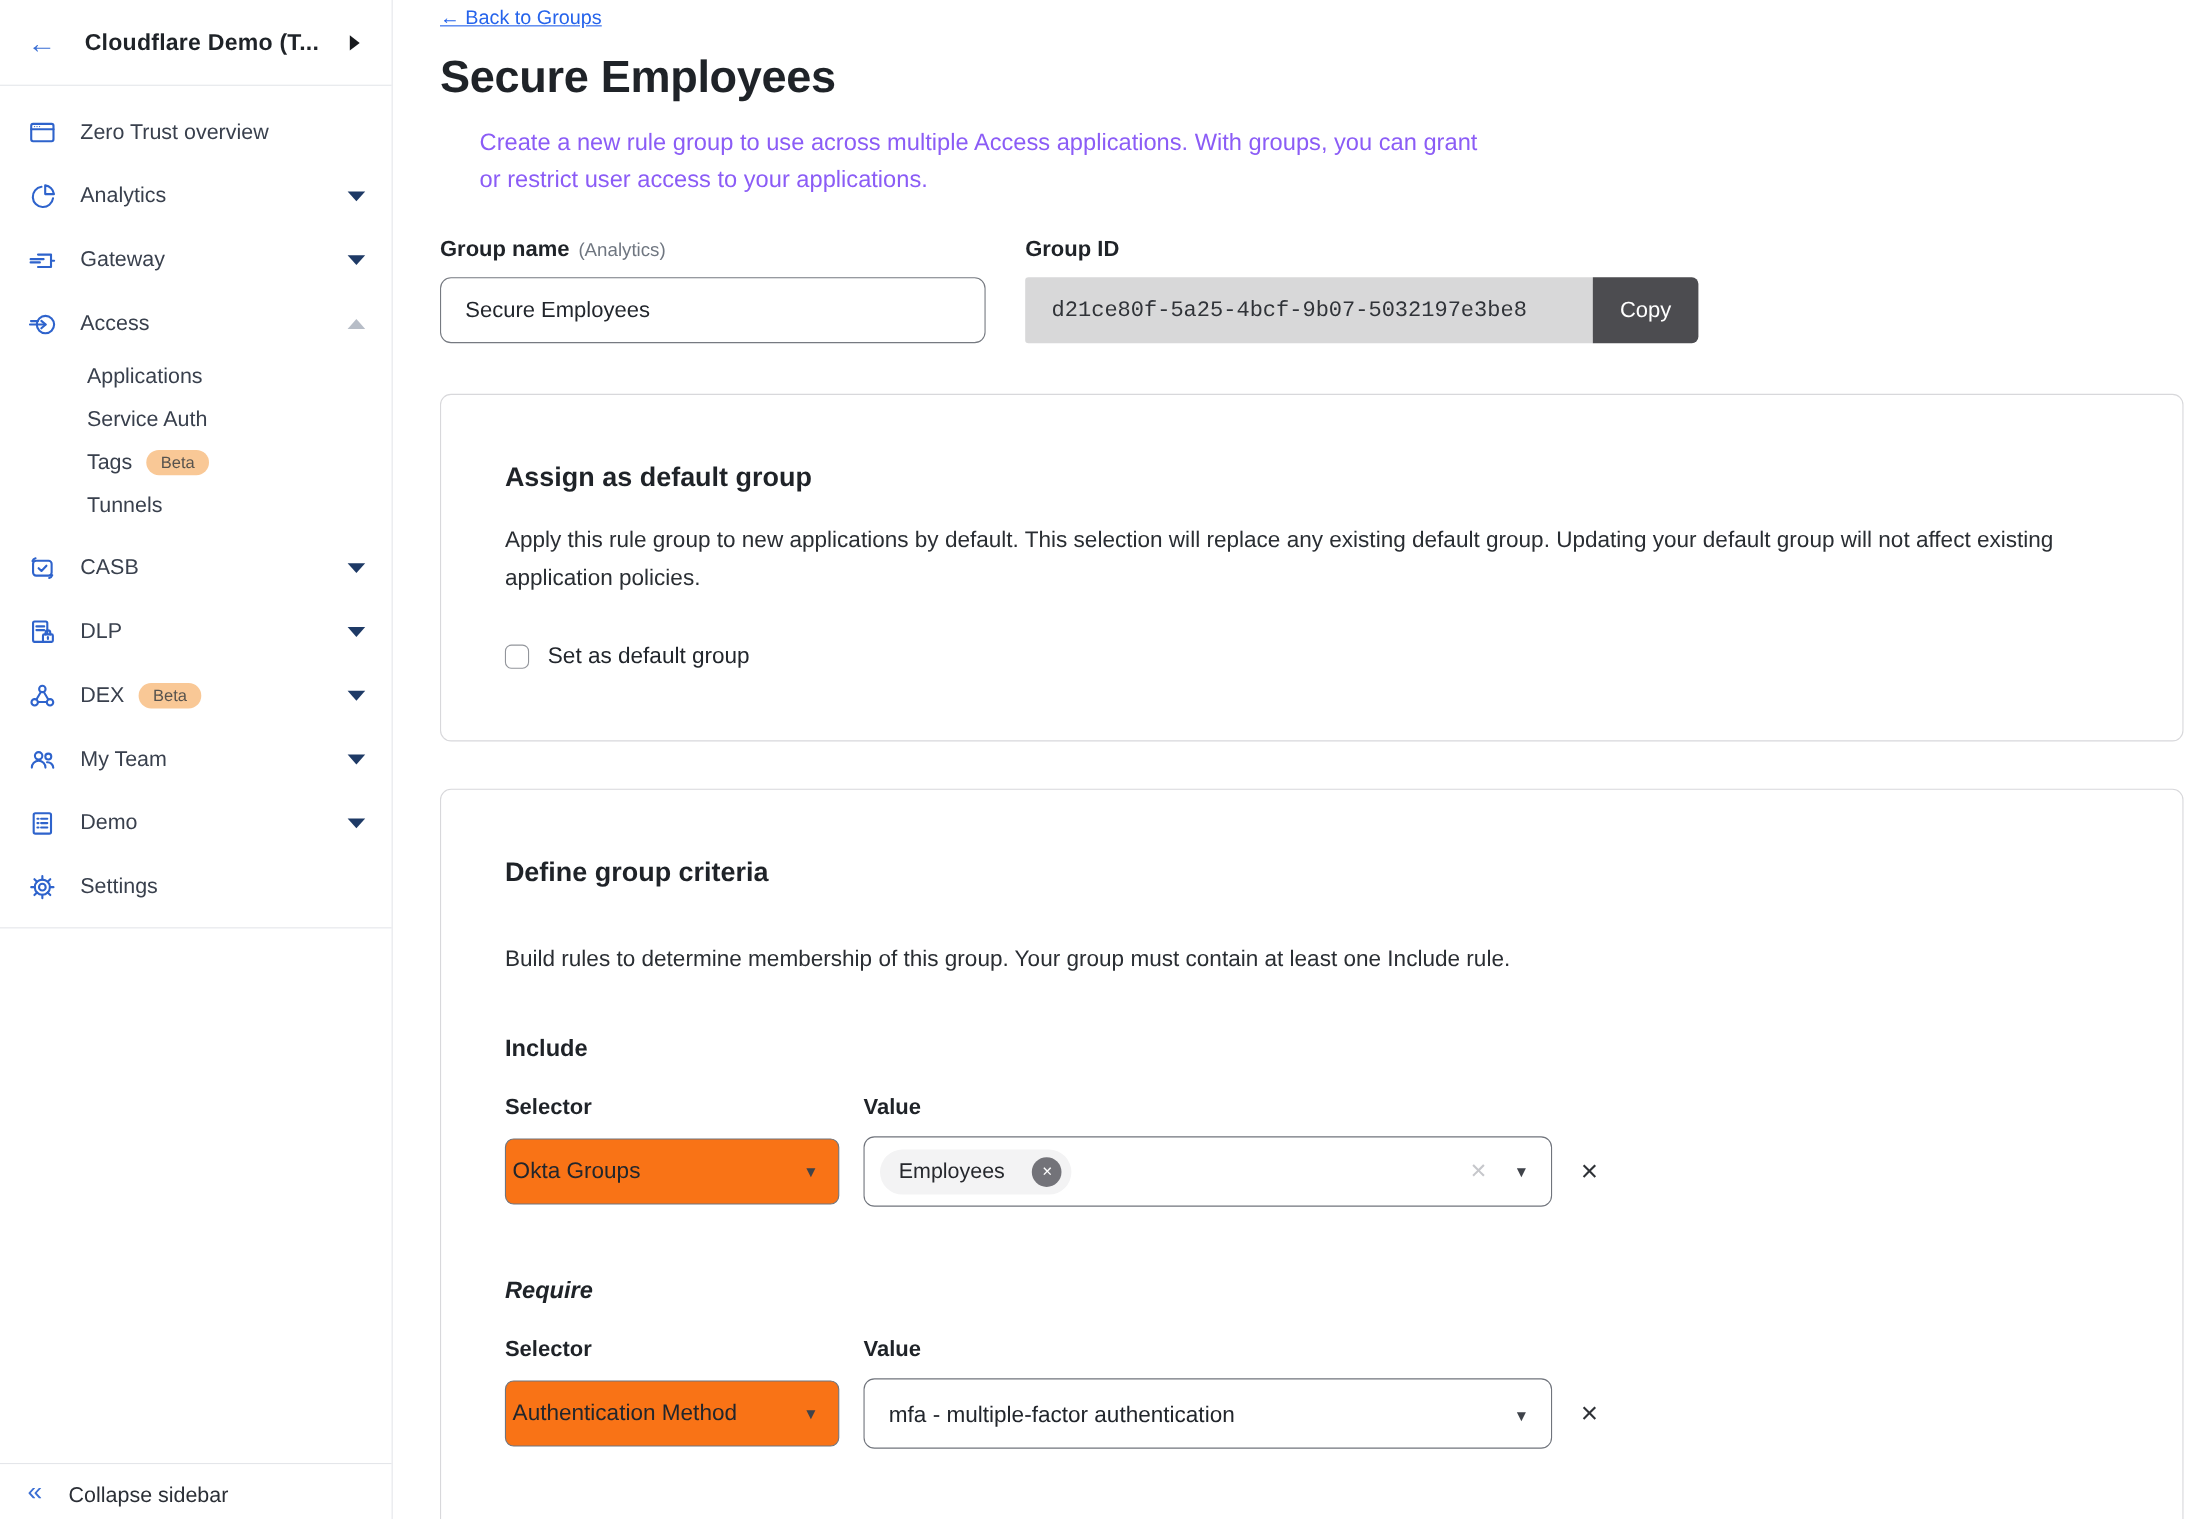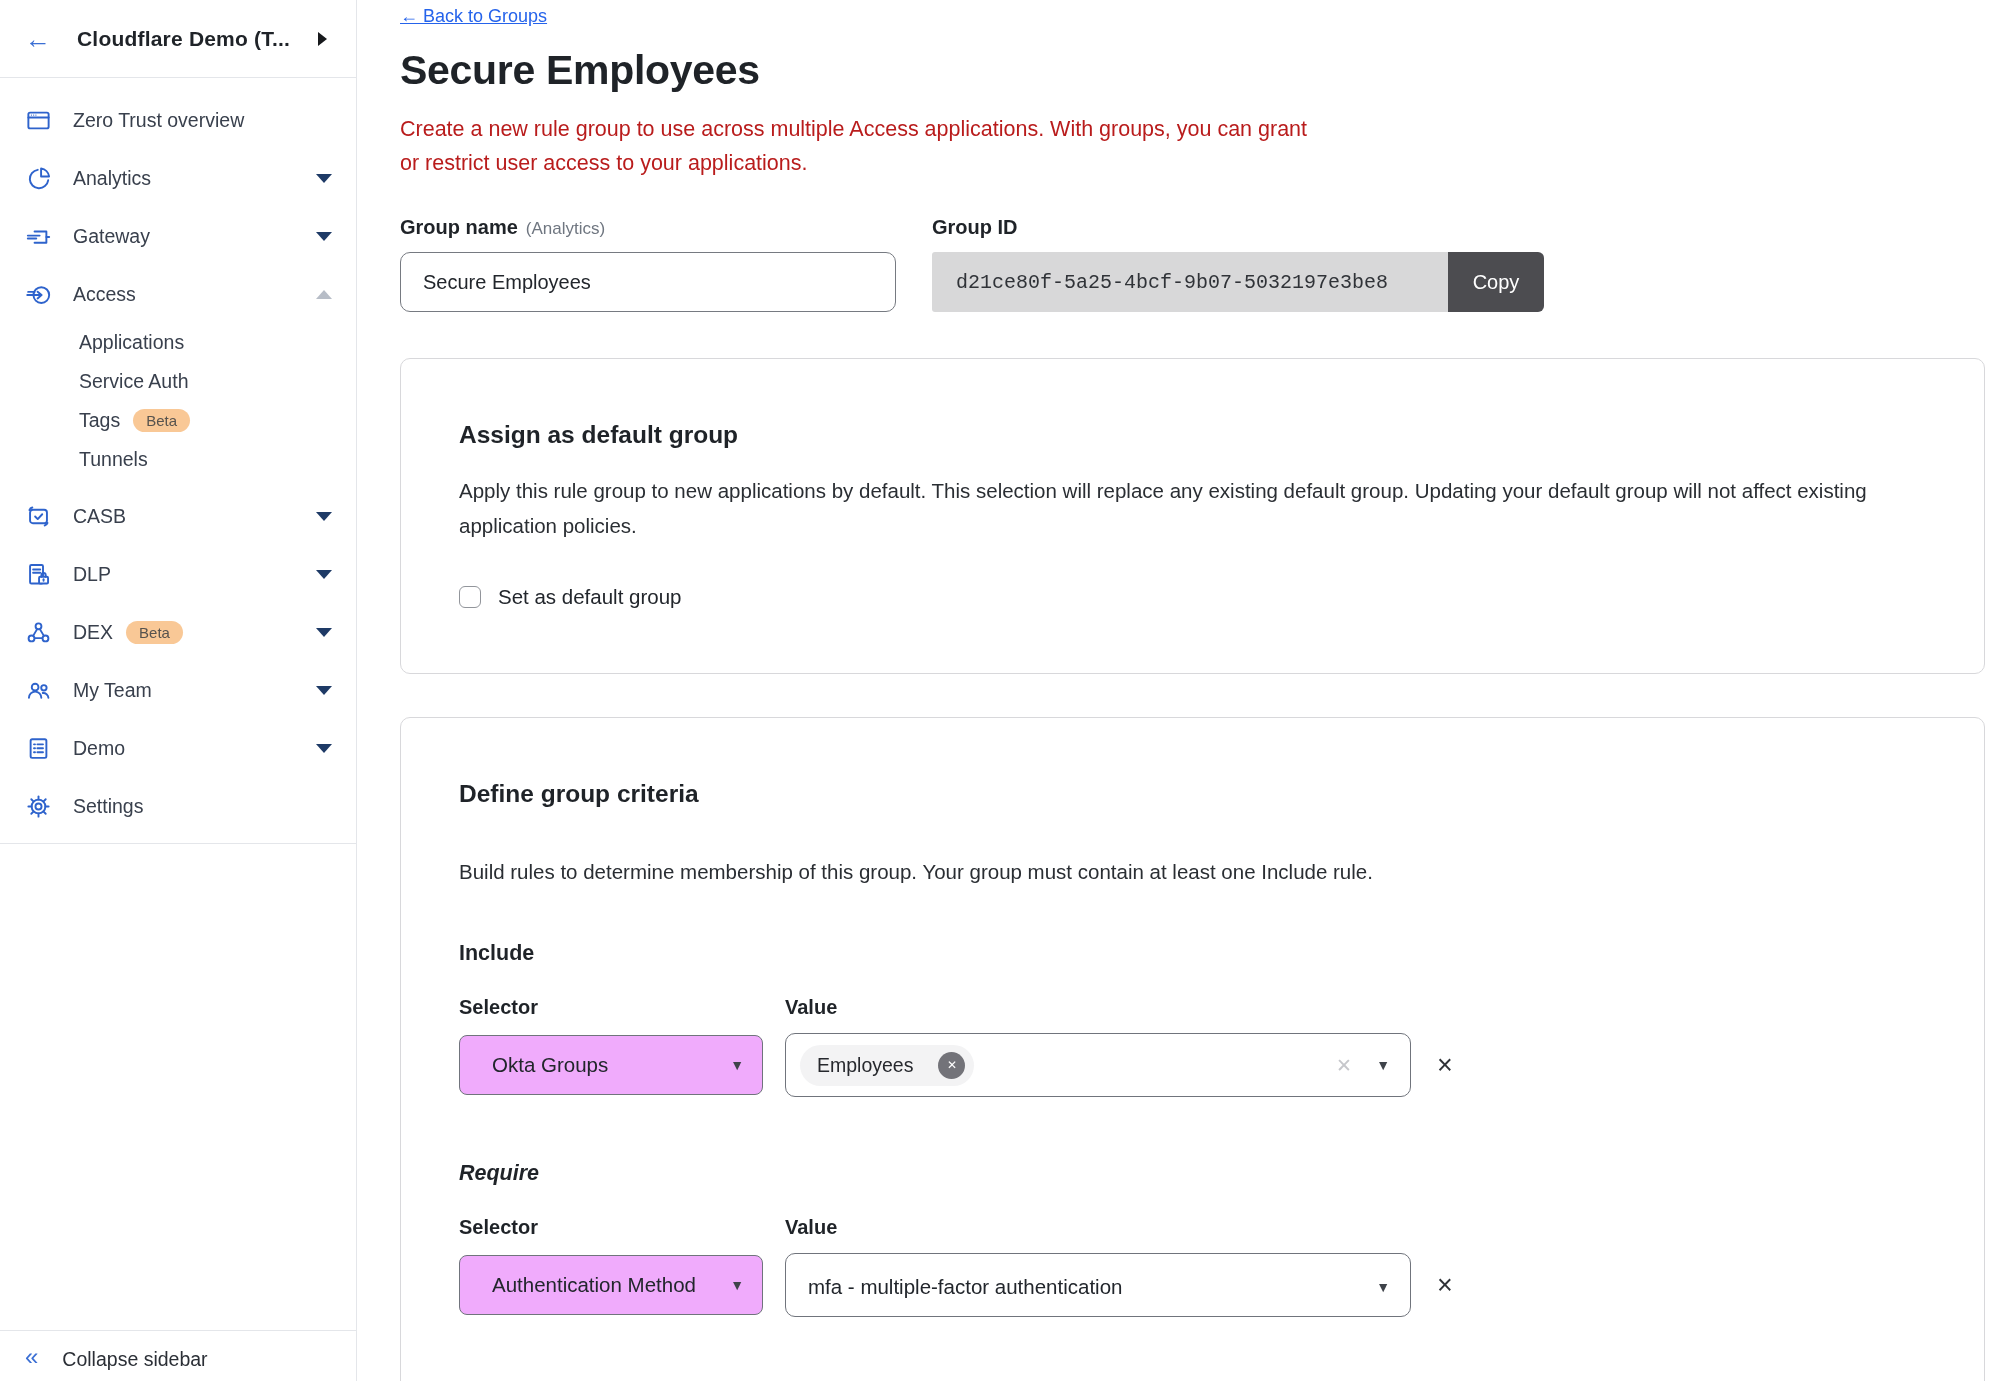--- a/index.html
+++ b/index.html
@@ -41,21 +41,21 @@
                border-top:1px solid #e4e6ea; display:flex; align-items:flex-start;
                padding:14px 0 0 25px; cursor:pointer; }
   .collapse-icn { color:#3b6fd4; font-size:24px; line-height:1; margin-right:24px; }
   .collapse-lbl { font-size:19.5px; color:#2b2f36; padding-top:3px; }
 
   
   .main { position:absolute; left:400px; top:0; width:1585px; }
   .back-link { display:inline-block; margin-top:6px; font-size:18px; color:#2563eb;
                text-decoration:underline; cursor:pointer; }
   h1 { margin-top:20px; font-size:41px; font-weight:bold; color:#1f2328; letter-spacing:-.3px; }
-  .intro { margin-top:18px; font-size:21.5px; line-height:34px; color:#b91c1c; }
+  .intro { margin-top:18px; font-size:21.5px; line-height:34px; color:#8b5cf6;margin-left:36px; }
 
   .form-row { margin-top:36px; display:flex; }
   .field-label { font-size:20px; font-weight:bold; color:#1f2328; }
   .req { font-size:17px; font-weight:normal; color:#6f7680; margin-left:8px; }
   .name-input { display:block; margin-top:13px; width:496px; height:60px;
                 border:1px solid #767a81; border-radius:10px; font-size:20px;
                 padding:0 22px; color:#22262c; font-family:"Liberation Sans", sans-serif; }
   .col2 { margin-left:36px; }
   .id-row { margin-top:13px; display:flex; height:60px; }
   .id-box { width:516px; background:#d8d8d9; display:flex; align-items:center;
@@ -74,22 +74,22 @@
   .check-lbl { margin-left:17px; font-size:20.5px; color:#22262c; }
 
   .card2 { margin-top:43px; height:770px; padding-bottom:0; }
   .card2 .card-text { margin-top:46px; }
   .rule-head { margin-top:52px; font-size:21.5px; font-weight:bold; color:#1f2328; }
   .rule-head.require { margin-top:64px;font-style:italic; }
   .label-row { margin-top:30px; display:flex; }
   .label-row .field-label:first-child { width:326px; }
   .control-row { margin-top:14px; display:flex; align-items:center; }
   .select { position:relative; width:304px; height:60px; border:1px solid #70747c;
-            border-radius:8px; background:#f0abfc; display:flex; align-items:center;
-            padding:0 44px 0 32px; font-size:20.5px; color:#22262c; cursor:pointer; }
+            border-radius:8px; background:#f97316; display:flex; align-items:center;
+            padding:0 44px 0 6px; font-size:20.5px; color:#22262c; cursor:pointer; }
   .select .sel-caret { position:absolute; right:18px; font-size:14px; color:#3f434a; }
   .value-box { position:relative; margin-left:22px; width:626px; height:64px;
                border:1px solid #70747c; border-radius:10px; background:#fff;
                display:flex; align-items:center; padding:0 90px 0 14px; cursor:pointer; }
   .chip { display:flex; align-items:center; background:#f3f3f4; border-radius:999px;
           padding:7px 9px 7px 17px;gap:14px; }
   .chip-lbl { font-size:19.5px; color:#26282d; }
   .chip-x { margin-left:11px; width:27px; height:27px; border-radius:50%; background:#737379;
             color:#fff; font-size:12px; display:flex; align-items:center; justify-content:center;
             cursor:pointer; }

